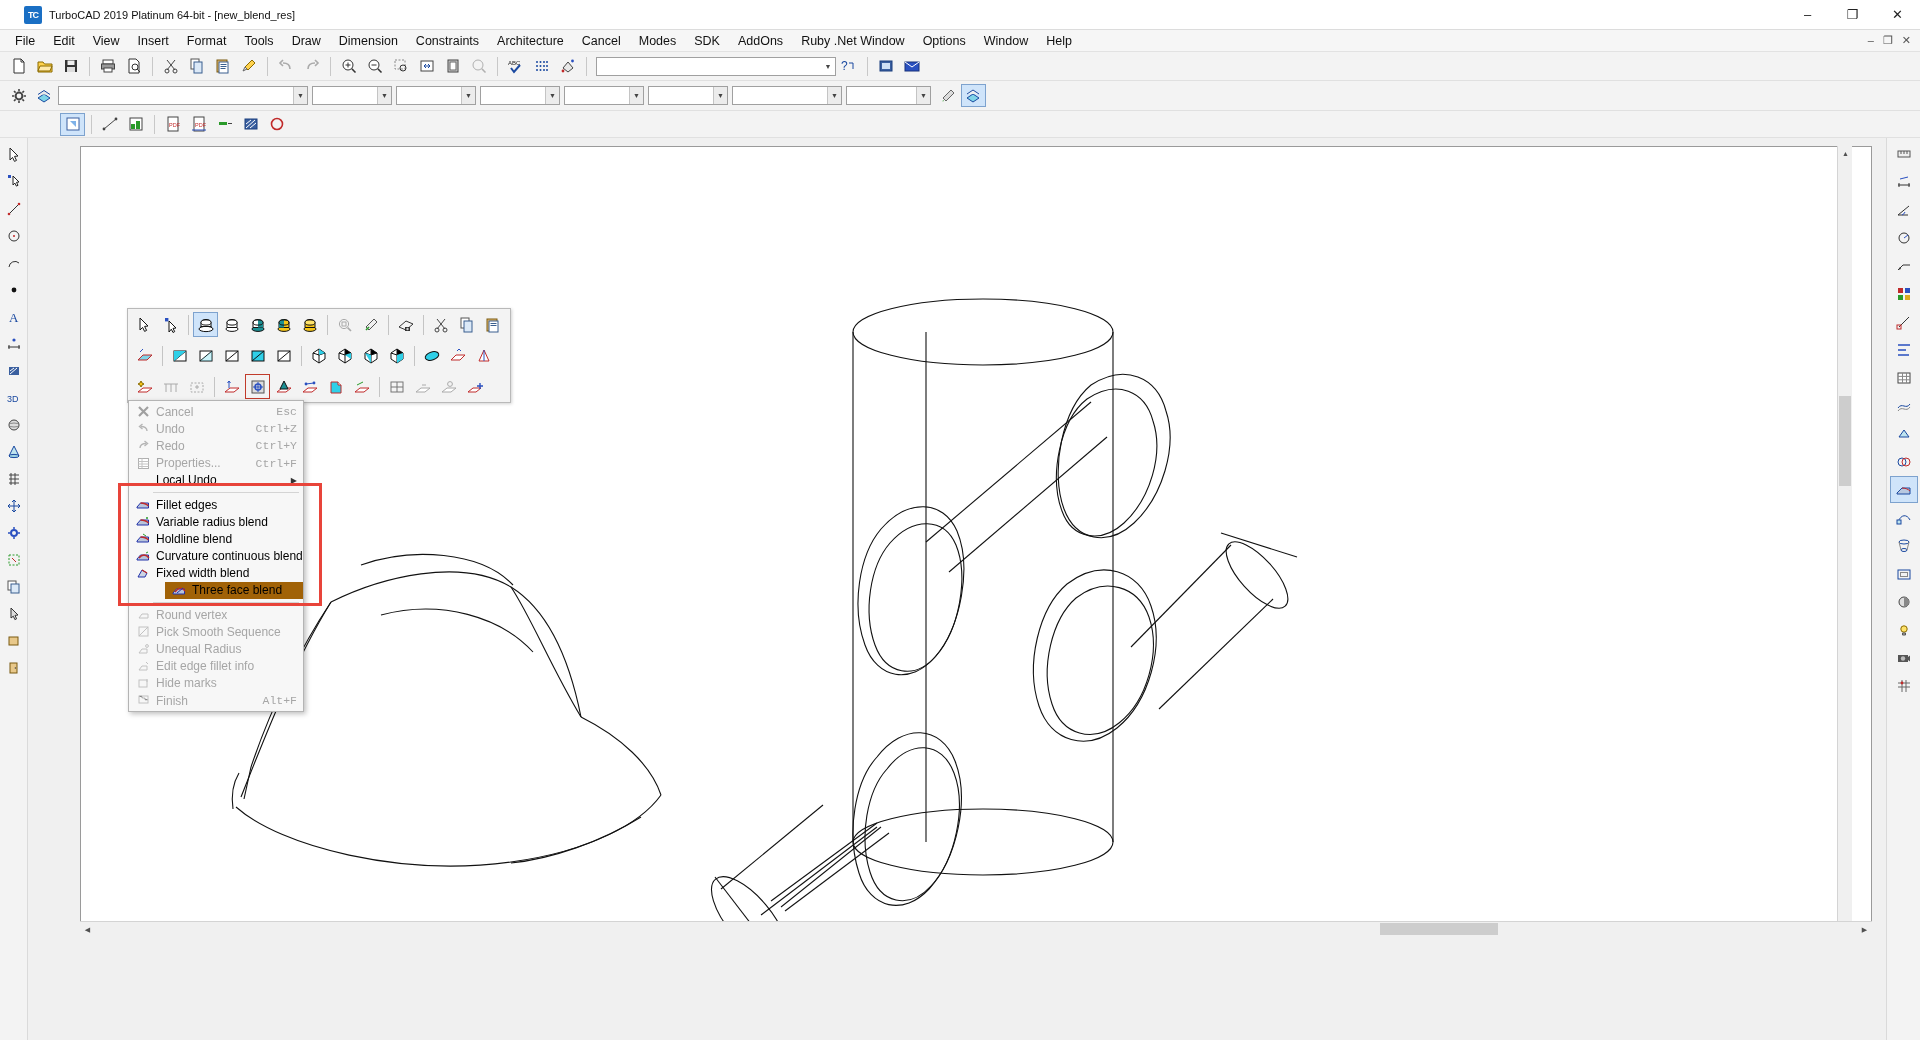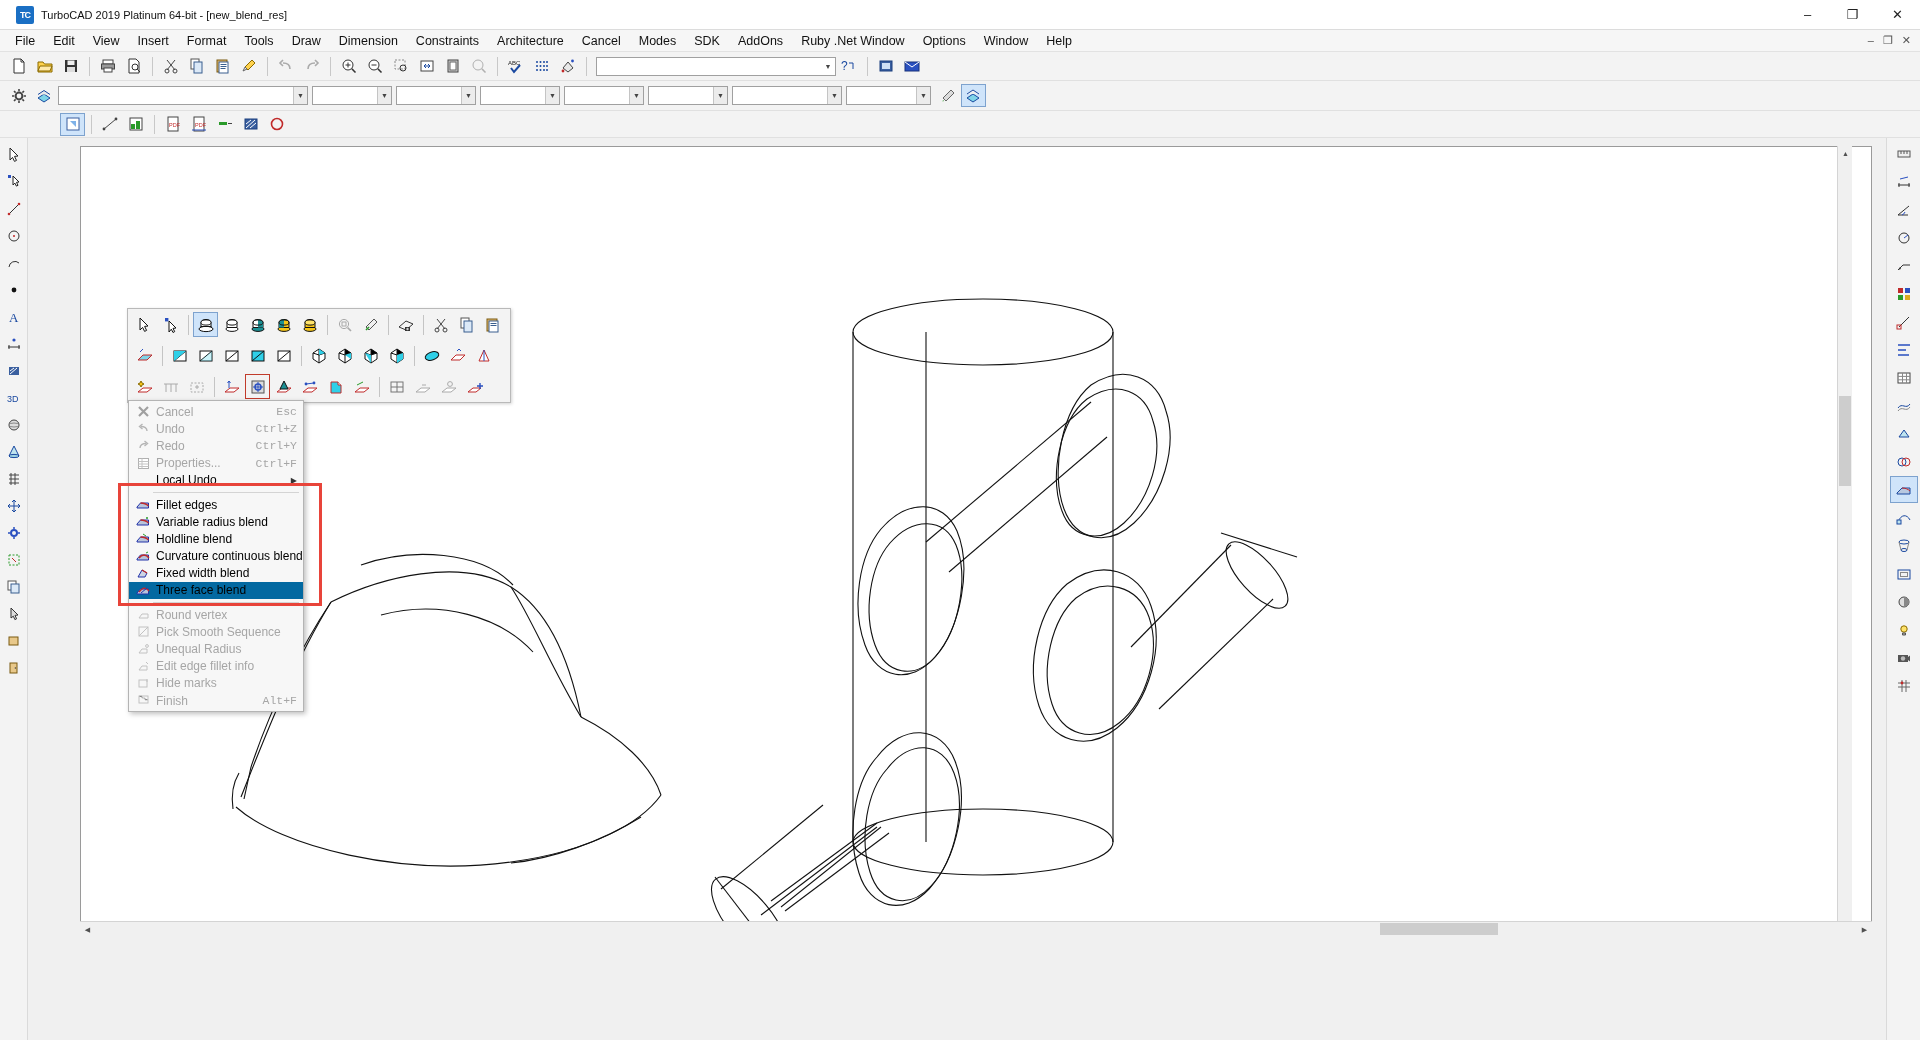--- a/index.html
+++ b/index.html
@@ -2,21 +2,21 @@
 <html><head>
 <meta charset="utf-8">
 <style>
   * { box-sizing: border-box; margin:0; padding:0; }
   html,body { width:1920px; height:1040px; overflow:hidden;
     font-family:"Liberation Sans", sans-serif; font-size:13px; color:#000; background:#f0f0f0; }
 
   
   #titlebar { height:30px; background:#ffffff; display:flex; align-items:center;
     border-bottom:1px solid #dcdcdc; }
-  #tc-logo { width:18px; height:18px; margin:0 7px 0 16px; background:#1a6fc4; color:#fff;
+  #tc-logo { width:18px; height:18px; margin:0 7px 0 24px; background:#1a6fc4; color:#fff;
     font-size:9px; font-weight:bold; display:flex; align-items:center; justify-content:center;
     border-radius:2px; letter-spacing:-1px; }
   #title-text { font-size:11px; color:#111; }
   #win-btns { margin-left:auto; display:flex; height:30px; }
   .win-btn { width:45px; height:30px; display:flex; align-items:center; justify-content:center;
     font-size:13px; color:#222; }
 
   
   #menubar { height:22px; background:#f6f6f6; display:flex; align-items:center;
     padding-left:6px; border-bottom:1px solid #e2e2e2; position:relative; }
@@ -86,21 +86,21 @@
 
   
   #ctxmenu { position:absolute; left:128px; top:262px; width:176px; background:#f7f7f7;
     border:1px solid #b4b4b4; box-shadow:2px 2px 5px rgba(0,0,0,.25); z-index:60; padding:2px 0; }
   .mi { height:17.2px; display:flex; align-items:center; padding:0 6px 0 4px; font-size:12px; position:relative;justify-content:space-between; }
   .mi .mi-ic { width:20px; height:16px; display:flex; align-items:center; justify-content:center; flex:0 0 20px; }
   .mi .mi-lab { flex:1; padding-left:3px; white-space:nowrap; }
   .mi .mi-acc { color:#333; font-size:11.5px; padding-left:8px;font-family:Liberation Mono, monospace; }
   .mi .mi-arrow { font-size:8px; color:#333; }
   .mi.disabled .mi-lab, .mi.disabled .mi-acc { color:#a6a6a6; }
-  .mi.sel { background:#0369a1; }
+  .mi.sel { background:#a16207;margin-left:36px; }
   .mi-sep { height:1px; background:#d4d4d4; margin:3px 4px 3px 24px; }
 
   
   .redbox { position:absolute; border:3px solid #e8443a; pointer-events:none; z-index:70; }
 </style>
 </head>
 <body>
 
 <div id="titlebar">
   <div id="tc-logo">TC</div>

